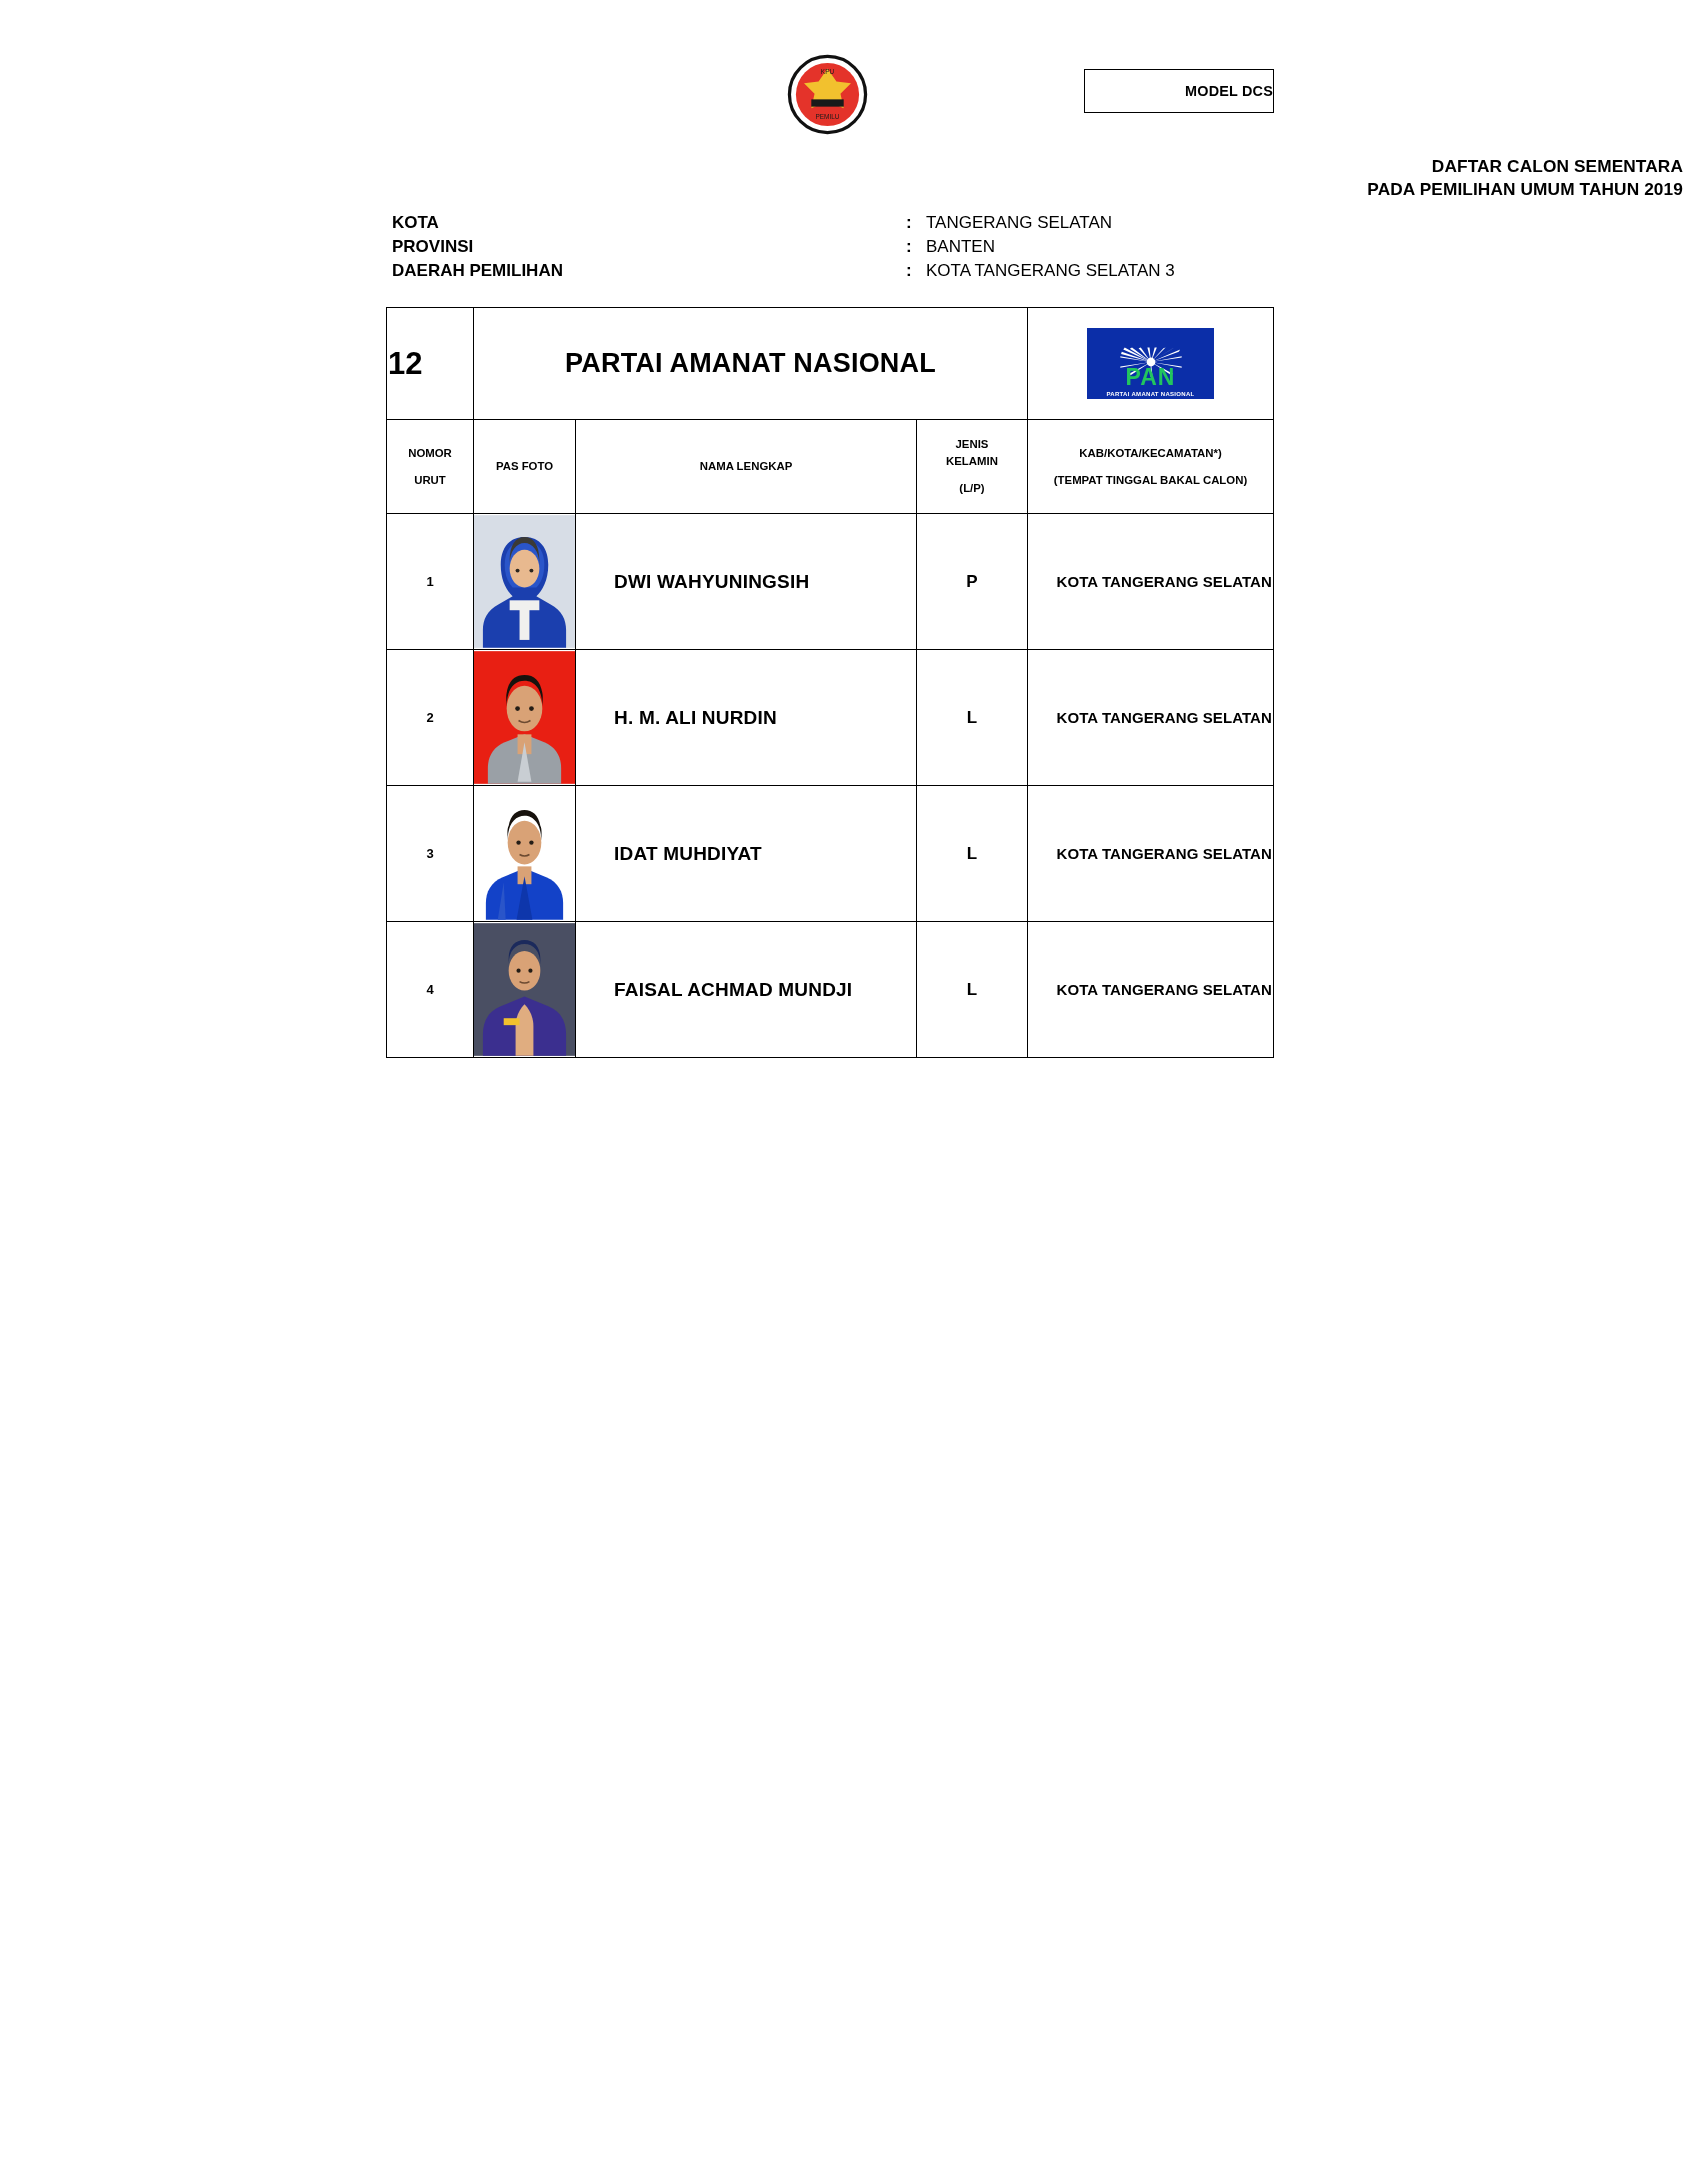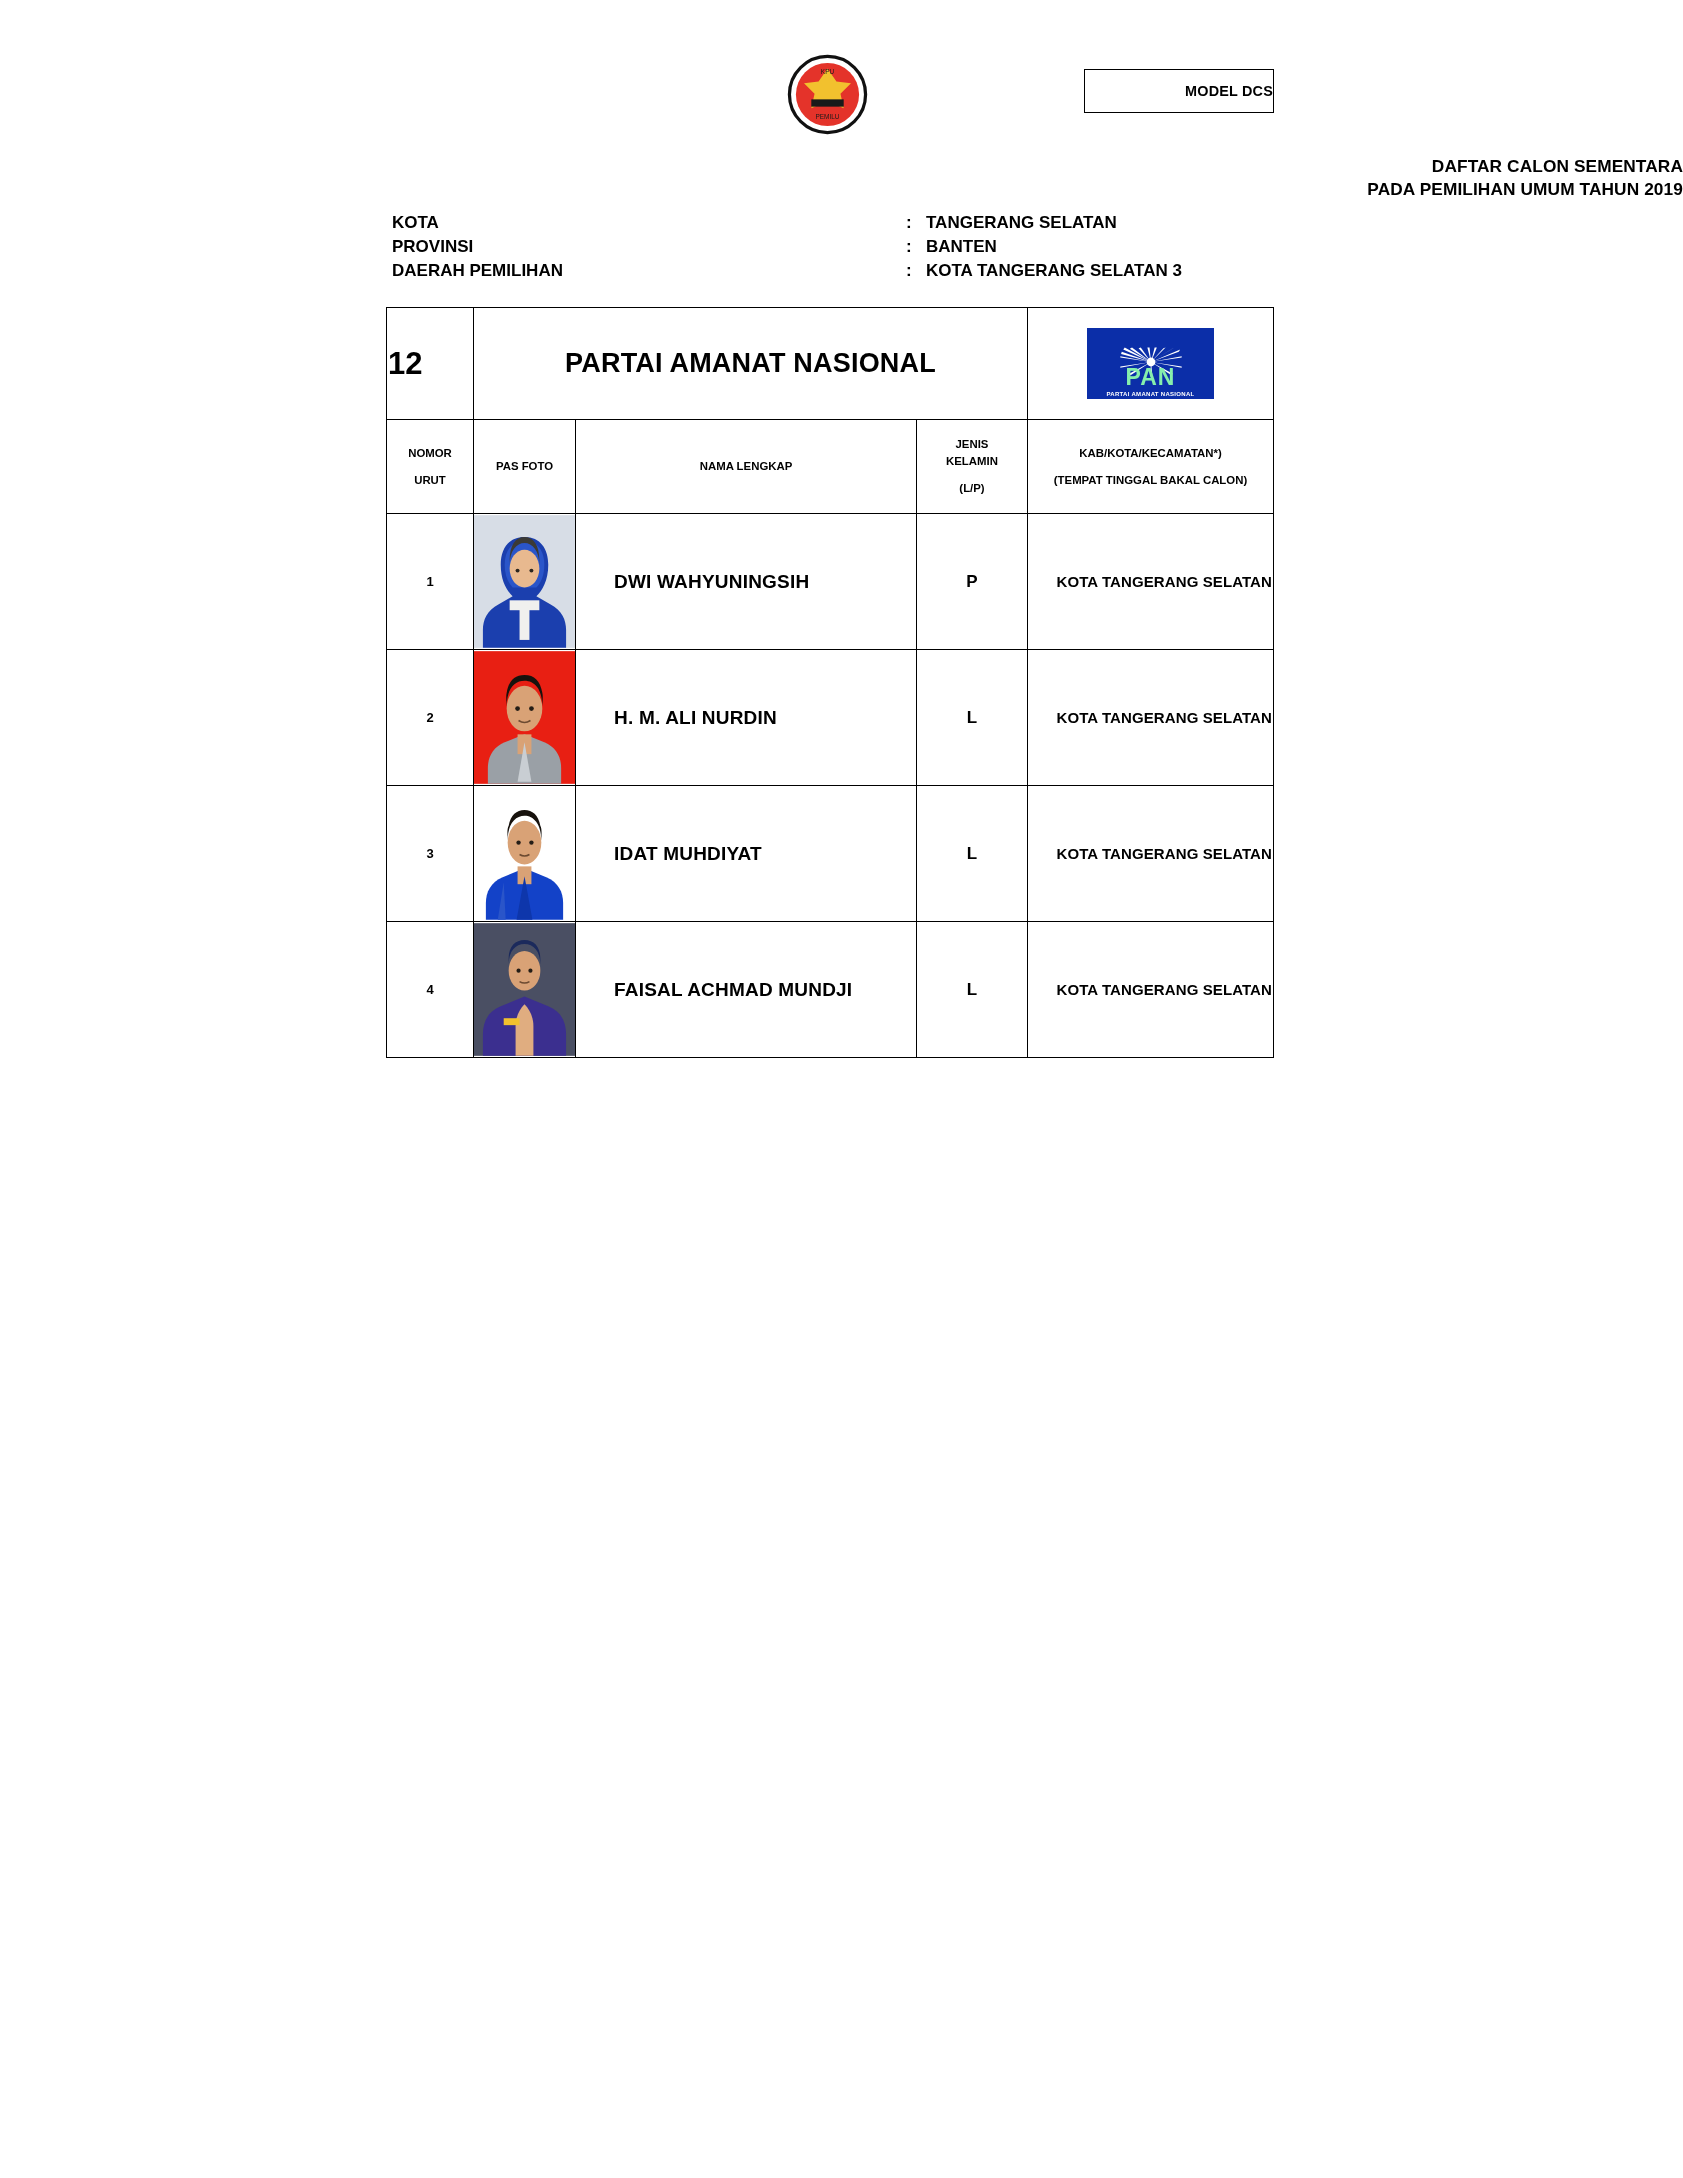--- a/index.html
+++ b/index.html
@@ -82,21 +82,21 @@
   .meta-colon {
     position: absolute;
     left: 906px;
     font-size: 17px;
     font-weight: bold;
   }
   .meta-value {
     position: absolute;
     left: 926px;
     font-size: 17px;
-    font-weight: bold;
+    font-weight: normal;
   }
 
   
   .table-wrap {
     position: absolute;
     left: 386px;
     top: 307px;
     width: 886px;
   }
   table.dcs {
@@ -146,21 +146,21 @@
     transform: translateX(-50%);
     width: 73px;
     height: 30px;
   }
   .pan-word {
     position: absolute;
     left: 0;
     right: 0;
     bottom: 11px;
     text-align: center;
-    color: #86efac;
+    color: #22c55e;
     font-size: 23px;
     font-weight: bold;
     font-family: "Liberation Sans", sans-serif;
     letter-spacing: 1px;
     line-height: 22px;
   }
   .pan-sub {
     position: absolute;
     left: 0;
     right: 0;

